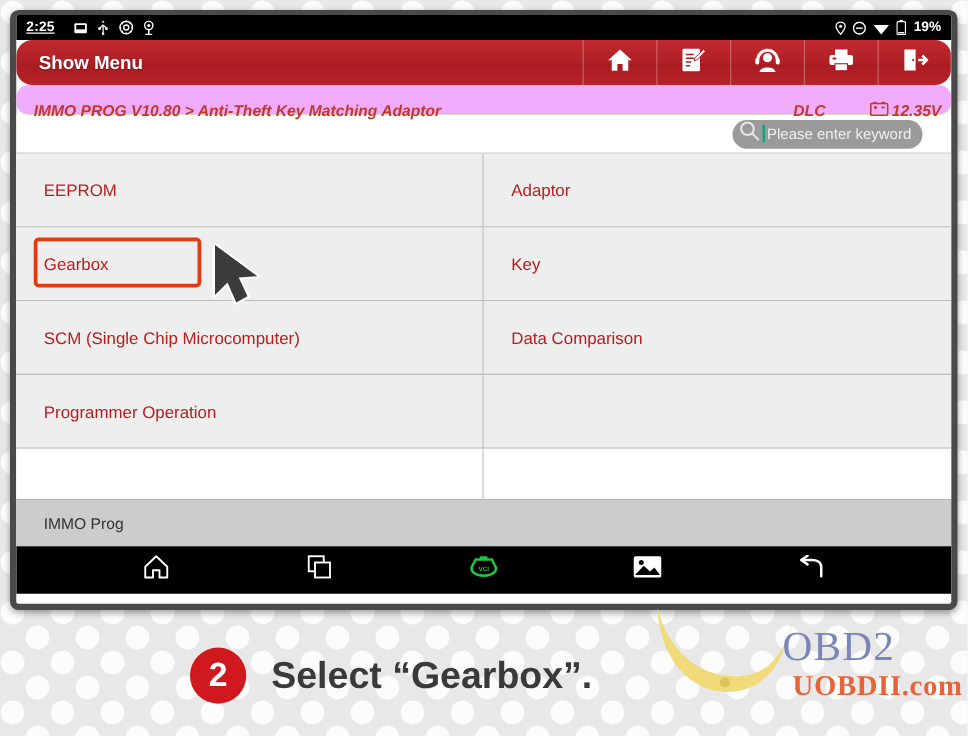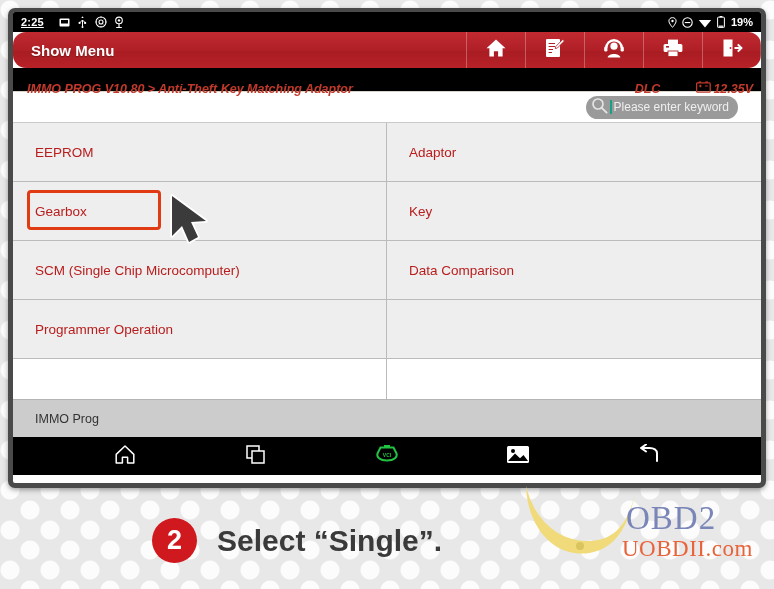--- a/index.html
+++ b/index.html
@@ -76,29 +76,30 @@
     display: flex;
     align-items: center;
     justify-content: center;
     border-left: 1px solid rgba(255,255,255,0.28);
   }
   .tb-btn:last-child { border-right: 1px solid rgba(255,255,255,0.20); }
 
   
   #pathbar {
     height: 24px;
-    background: #000000;
+    background: #f0abfc;
     border-bottom: 1px solid #d8d4c8;
     display: flex;
     align-items: center;
     padding: 18px 8px 0 14px;
     color: #c0392b;
     font-size: 12.5px;
     font-style: italic;
     font-weight: bold;
+    border-radius: 10px;
   }
   #pathbar .path { flex: 1; }
   #pathbar .dlc { margin-right: 12px; }
   #pathbar .volt { display: flex; align-items: center; gap: 2px; margin-left: 24px; }
 
   
   #searchrow {
     height: 30px;
     background: #ffffff;
     display: flex;
@@ -229,24 +230,24 @@
   #wm-obd2 {
     position: absolute;
     left: 88px; top: 8px;
     font-family: "Liberation Serif", serif;
     font-size: 33px;
     color: #7a86b8;
     letter-spacing: 1px;
   }
   #wm-uobdii {
     position: absolute;
-    left: 84px; top: 44px;
+    left: 96px; top: 44px;
     font-family: "Liberation Serif", serif;
     font-size: 23px;
-    font-weight: normal;
+    font-weight: bold;
     color: #e8633a;
     letter-spacing: 0.5px;
   }
   #wm-swoosh {
     position: absolute;
     left: -20px; top: -8px;
     width: 130px; height: 95px;
   }
 </style>
 </head>
@@ -494,21 +495,21 @@
           </svg>
         </span>
       </div>
     </div>
 
   </div>
 </div>
 
 <div id="caption">
   <div id="badge">2</div>
-  <div id="captiontext">Select “Single”.</div>
+  <div id="captiontext">Select “Gearbox”.</div>
 </div>
 
 <div id="watermark">
   <svg id="wm-swoosh" viewBox="0 0 130 95">
     <path d="M8 2 C10 52 46 80 82 66 C104 57 114 30 118 2 C112 44 92 58 68 57 C40 56 16 36 8 2 Z" fill="#f0da7a"></path>
     <circle cx="62" cy="62" r="4" fill="#d9c45e"></circle>
   </svg>
   <div id="wm-obd2">OBD2</div>
   <div id="wm-uobdii">UOBDII.com</div>
 </div>

